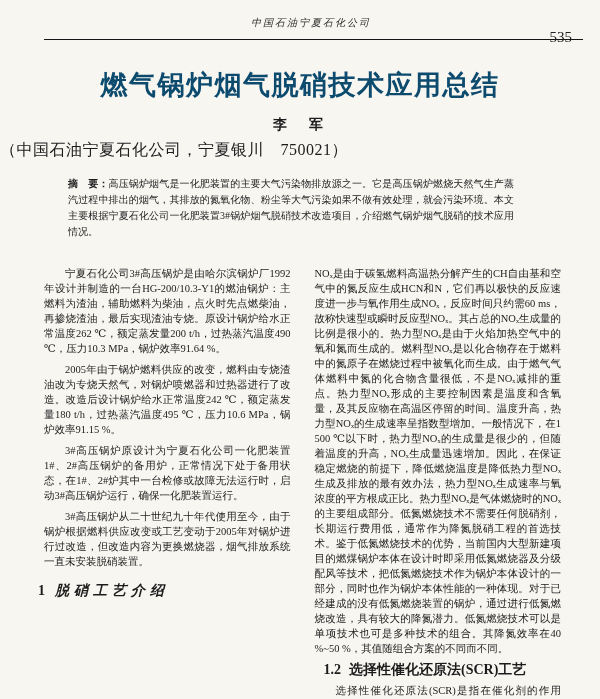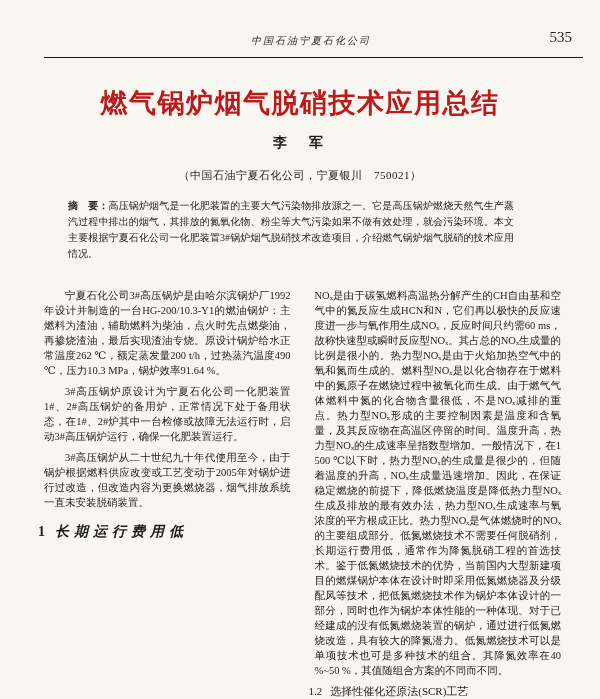--- a/index.html
+++ b/index.html
@@ -8,40 +8,40 @@
     position:relative;
     width:600px;height:699px;
     margin:0 auto;
     background:#f8f6f1;
     overflow:hidden;
     font-family:"Liberation Serif","DejaVu Serif",serif;
     color:#1c1c1c;
     box-sizing:border-box;
   }
   
-  .running-head{position:relative;margin:0 22px 0 44px;padding-top:34px;height:16px;}
+  .running-head{position:relative;margin:0 22px 0 44px;padding-top:16px;height:16px;}
   .running-head .company{text-align:center;font-size:10px;letter-spacing:2px;font-style:italic;color:#2a2a2a;}
   .running-head .pageno{position:absolute;right:6px;top:29px;font-size:15px;color:#222;}
   .head-rule{border:none;border-top:1.6px solid #161616;margin:7px 17px 0 44px;}
   
-  .title{margin-top:27px;text-align:center;font-size:27px;font-weight:bold;letter-spacing:1.5px;color:#b91c1c;}
+  .title{margin-top:27px;text-align:center;font-size:27px;font-weight:bold;letter-spacing:1.5px;color:#0c4a6e;}
   .author{margin-top:13px;text-align:center;font-size:14px;font-weight:bold;letter-spacing:4px;}
-  .affiliation{margin-top:16px;text-align:center;font-size:11px;letter-spacing:.5px;}
+  .affiliation{margin-top:6px;text-align:left;font-size:16px;letter-spacing:.5px;}
   
   .abstract{margin:15px 86px 0 68px;font-size:10px;line-height:16px;text-align:justify;}
   .abstract .lab,.keywords .lab{font-weight:bold;}
   .keywords{margin:1px 86px 0 68px;font-size:10px;line-height:16px;}
   
   .columns{display:flex;gap:12px;margin:20px 33px 0 38px;height:437px;overflow:hidden;}
   .col{flex:1;min-width:0;font-size:10.5px;line-height:15px;text-align:justify;overflow:hidden;}
   .col p{margin:6px;text-indent:2em;}
   .col p.cont{text-indent:0;}
   .sec-h1{font-size:14px;font-weight:bold;letter-spacing:5px;margin:14px 0 11px 0;font-style:italic;}
   .sec-h1 .num{letter-spacing:0;margin-right:10px;font-style:normal;}
-  .sec-h2{font-weight:normal;margin:6px 0 1px 0;font-size:11px;}
+  .sec-h2{font-weight:bold;margin:6px 0 1px 15px;font-size:14px;}
   .sec-h2 .num{margin-right:8px;}
 </style>
 </head>
 <body>
 
 <div class="page">
 
   <div class="running-head">
     <div class="company">中国石油宁夏石化公司</div>
     <div class="pageno">535</div>
@@ -52,23 +52,24 @@
   <div class="author">李　军</div>
   <div class="affiliation">（中国石油宁夏石化公司，宁夏银川　750021）</div>
 
   <p class="abstract"><span class="lab">摘　要：</span><span>高压锅炉烟气是一化肥装置的主要大气污染物排放源之一。它是高压锅炉燃烧天然气生产蒸汽过程中排出的烟气，其排放的氮氧化物、粉尘等大气污染如果不做有效处理，就会污染环境。本文主要根据宁夏石化公司一化肥装置3#锅炉烟气脱硝技术改造项目，介绍燃气锅炉烟气脱硝的技术应用情况。</span></p>
 
 
   <div class="columns">
 
     <div class="col">
       <p>宁夏石化公司3#高压锅炉是由哈尔滨锅炉厂1992年设计并制造的一台HG-200/10.3-Y1的燃油锅炉：主燃料为渣油，辅助燃料为柴油，点火时先点燃柴油，再掺烧渣油，最后实现渣油专烧。原设计锅炉给水正常温度262 ℃，额定蒸发量200 t/h，过热蒸汽温度490 ℃，压力10.3 MPa，锅炉效率91.64 %。</p>
+      <p>2005年由于锅炉燃料供应的改变，燃料由专烧渣油改为专烧天然气，对锅炉喷燃器和过热器进行了改造。改造后设计锅炉给水正常温度242 ℃，额定蒸发量180 t/h，过热蒸汽温度495 ℃，压力10.6 MPa，锅炉效率91.15 %。</p>
       <p>3#高压锅炉原设计为宁夏石化公司一化肥装置1#、2#高压锅炉的备用炉，正常情况下处于备用状态，在1#、2#炉其中一台检修或故障无法运行时，启动3#高压锅炉运行，确保一化肥装置运行。</p>
       <p>3#高压锅炉从二十世纪九十年代使用至今，由于锅炉根据燃料供应改变或工艺变动于2005年对锅炉进行过改造，但改造内容为更换燃烧器，烟气排放系统一直未安装脱硝装置。</p>
-      <div class="sec-h1"><span class="num">1</span><span>长期运行费用低</span></div>
+      <div class="sec-h1"><span class="num">1</span><span>脱硝工艺介绍</span></div>
 
     </div>
 
     <div class="col">
       <p class="cont">NOₓ是由于碳氢燃料高温热分解产生的CH自由基和空气中的氮反应生成HCN和N，它们再以极快的反应速度进一步与氧作用生成NOₓ，反应时间只约需60 ms，故称快速型或瞬时反应型NOₓ。其占总的NOₓ生成量的比例是很小的。热力型NOₓ是由于火焰加热空气中的氧和氮而生成的。燃料型NOₓ是以化合物存在于燃料中的氮原子在燃烧过程中被氧化而生成。由于燃气气体燃料中氮的化合物含量很低，不是NOₓ减排的重点。热力型NOₓ形成的主要控制因素是温度和含氧量，及其反应物在高温区停留的时间。温度升高，热力型NOₓ的生成速率呈指数型增加。一般情况下，在1 500 ℃以下时，热力型NOₓ的生成量是很少的，但随着温度的升高，NOₓ生成量迅速增加。因此，在保证稳定燃烧的前提下，降低燃烧温度是降低热力型NOₓ生成及排放的最有效办法，热力型NOₓ生成速率与氧浓度的平方根成正比。热力型NOₓ是气体燃烧时的NOₓ的主要组成部分。低氮燃烧技术不需要任何脱硝剂，长期运行费用低，通常作为降氮脱硝工程的首选技术。鉴于低氮燃烧技术的优势，当前国内大型新建项目的燃煤锅炉本体在设计时即采用低氮燃烧器及分级配风等技术，把低氮燃烧技术作为锅炉本体设计的一部分，同时也作为锅炉本体性能的一种体现。对于已经建成的没有低氮燃烧装置的锅炉，通过进行低氮燃烧改造，具有较大的降氮潜力。低氮燃烧技术可以是单项技术也可是多种技术的组合。其降氮效率在40 %~50 %，其值随组合方案的不同而不同。</p>
       <div class="sec-h2"><span class="num">1.2</span><span>选择性催化还原法(SCR)工艺</span></div>
       <p>选择性催化还原法(SCR)是指在催化剂的作用下，利用还原剂(如NH₃或尿素)“有选择性”地与烟气中的NOₓ反应并生成无毒无污染的N₂和H₂O。选择性催化还原系统中，一般由氨的储存系统、氨和空气的混和系统、氨喷入系统、反应器系统及监测控制系统等组成。SCR反应器大多安装在锅炉省煤器与空预器之间。</p>
 
     </div>
 

